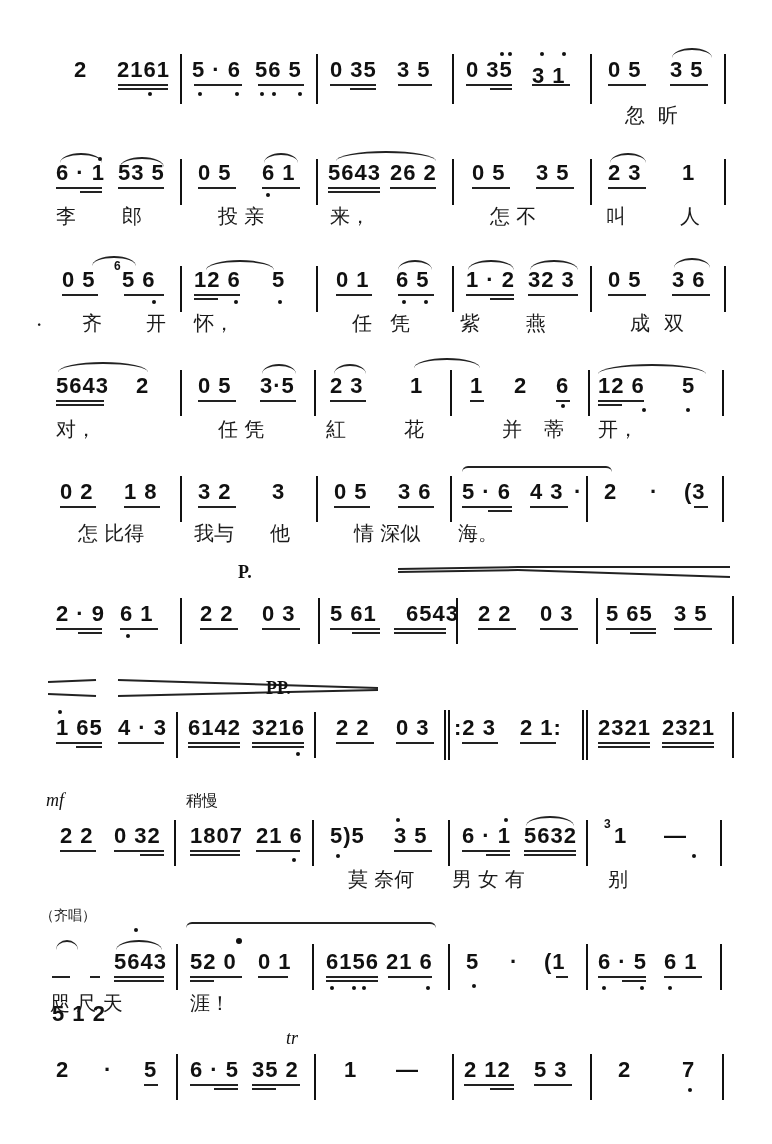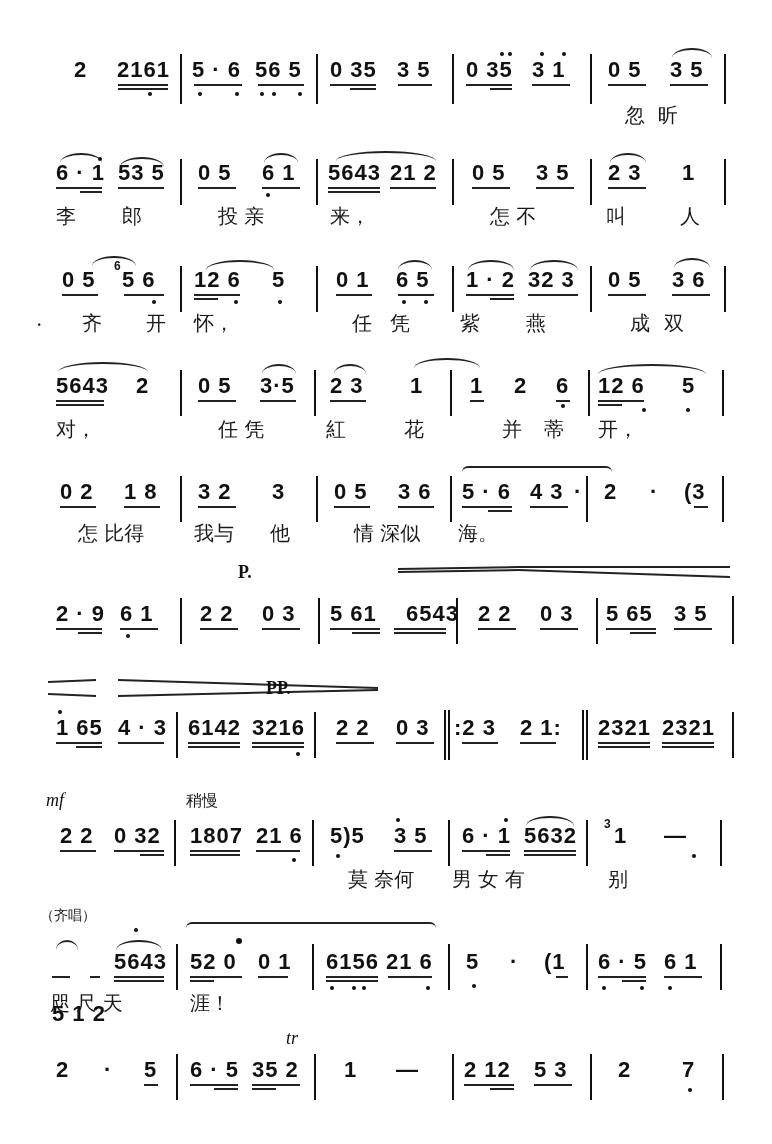--- a/index.html
+++ b/index.html
@@ -44,21 +44,21 @@
     <div class="bar" style="left:316px; top:14px; height:50px;"></div>
     <span class="note" style="left:330px; top:18px;">0 35</span>
     <span class="note" style="left:397px; top:18px;">3 5</span>
     <div class="ul" style="left:330px; top:44px; width:46px;"></div>
     <div class="ul" style="left:350px; top:48px; width:26px;"></div>
     <div class="ul" style="left:398px; top:44px; width:34px;"></div>
     <div class="bar" style="left:452px; top:14px; height:50px;"></div>
     <span class="note" style="left:466px; top:18px;">0 35</span>
     <div class="dot" style="left:500px; top:12px;"></div>
     <div class="dot" style="left:508px; top:12px;"></div>
-    <span class="note" style="left:532px; top:18px;">3 1</span>
+    <span class="note" style="left:532px; top:24px;">3 1</span>
     <div class="dot" style="left:540px; top:12px;"></div>
     <div class="dot" style="left:562px; top:12px;"></div>
     <div class="ul" style="left:466px; top:44px; width:46px;"></div>
     <div class="ul" style="left:490px; top:48px; width:22px;"></div>
     <div class="ul" style="left:532px; top:44px; width:38px;"></div>
     <div class="bar" style="left:590px; top:14px; height:50px;"></div>
     <span class="note" style="left:608px; top:18px;">0 5</span>
     <span class="note" style="left:670px; top:18px;">3 5</span>
     <div class="slur" style="left:672px; top:8px; width:40px;"></div>
     <div class="ul" style="left:608px; top:44px; width:38px;"></div>
@@ -79,21 +79,21 @@
     <div class="bar" style="left:180px; top:14px; height:46px;"></div>
     <span class="note" style="left:198px; top:16px;">0 5</span>
     <span class="note" style="left:262px; top:16px;">6 1</span>
     <div class="slur" style="left:264px; top:8px; width:34px;"></div>
     <div class="ul" style="left:198px; top:42px; width:38px;"></div>
     <div class="ul" style="left:262px; top:42px; width:38px;"></div>
     <div class="dot" style="left:266px; top:48px;"></div>
     <div class="bar" style="left:316px; top:14px; height:46px;"></div>
     <div class="slur" style="left:336px; top:6px; width:100px;"></div>
     <span class="note" style="left:328px; top:16px;">5643</span>
-    <span class="note" style="left:390px; top:16px;">21 2</span>
+    <span class="note" style="left:390px; top:16px;">26 2</span>
     <div class="ul" style="left:328px; top:42px; width:52px;"></div>
     <div class="ul" style="left:328px; top:46px; width:52px;"></div>
     <div class="ul" style="left:390px; top:42px; width:46px;"></div>
     <div class="bar" style="left:452px; top:14px; height:46px;"></div>
     <span class="note" style="left:472px; top:16px;">0 5</span>
     <span class="note" style="left:536px; top:16px;">3 5</span>
     <div class="ul" style="left:472px; top:42px; width:38px;"></div>
     <div class="ul" style="left:536px; top:42px; width:38px;"></div>
     <div class="bar" style="left:590px; top:14px; height:46px;"></div>
     <div class="slur" style="left:610px; top:8px; width:36px;"></div>

